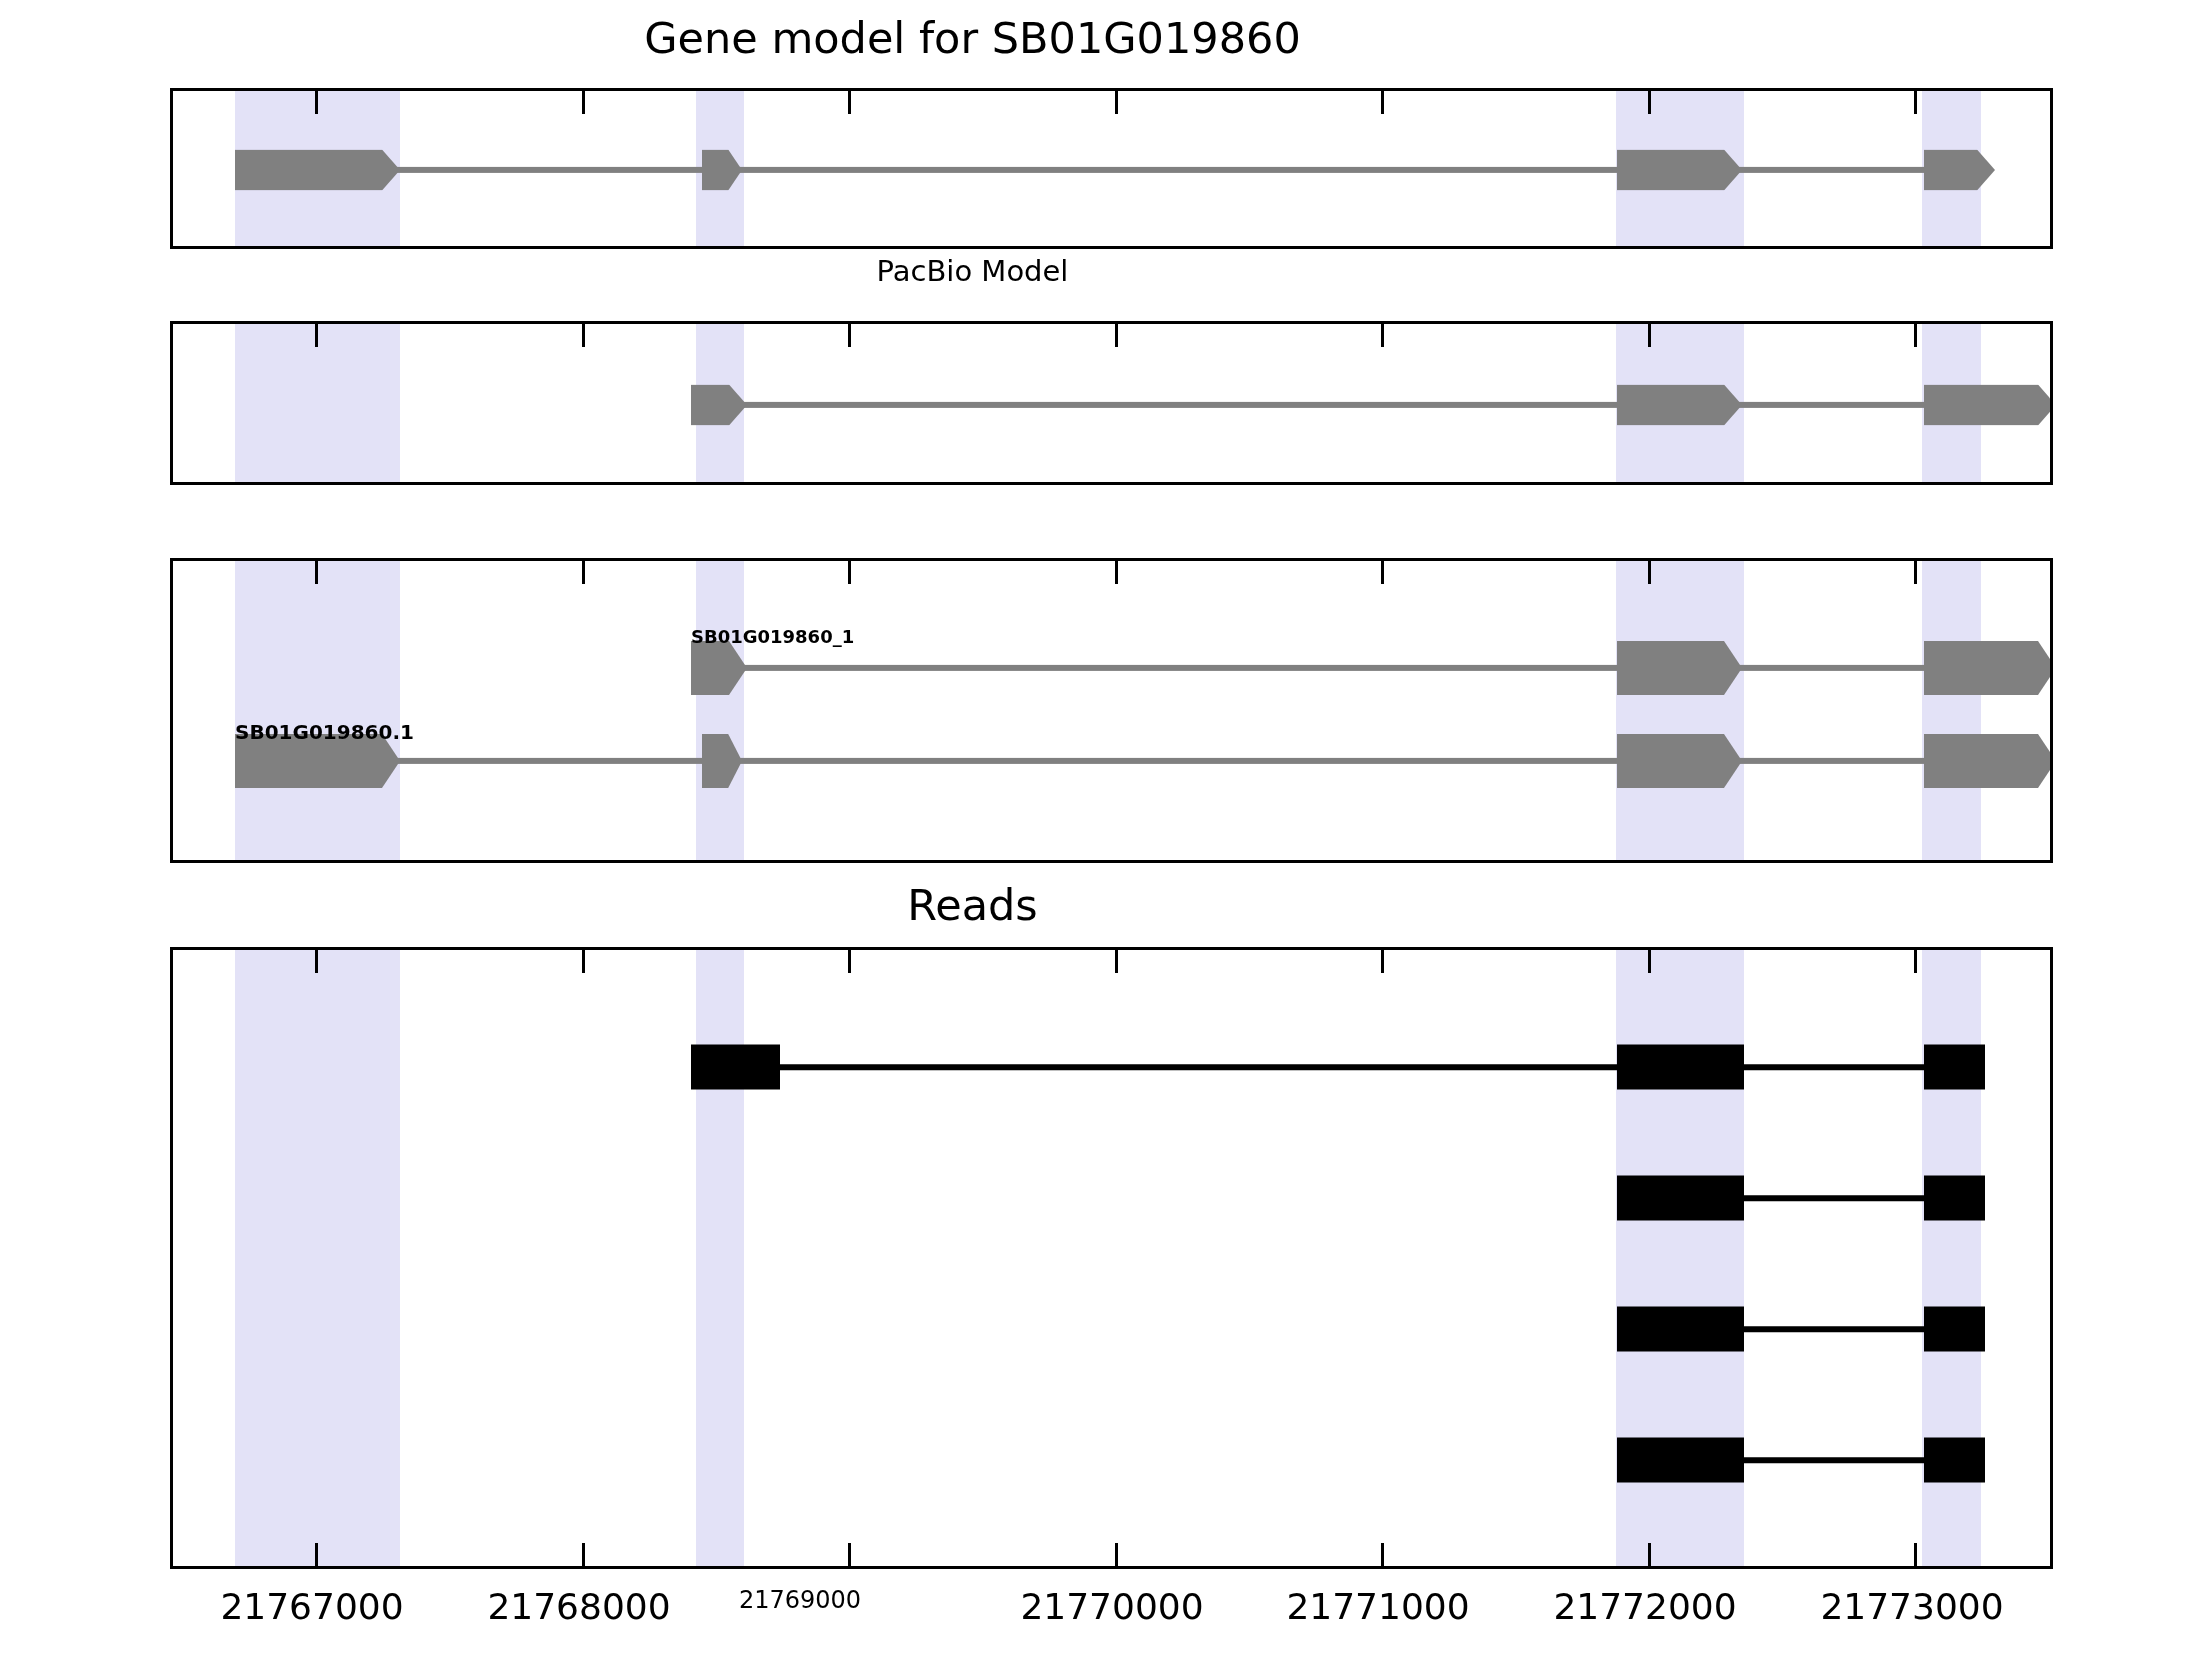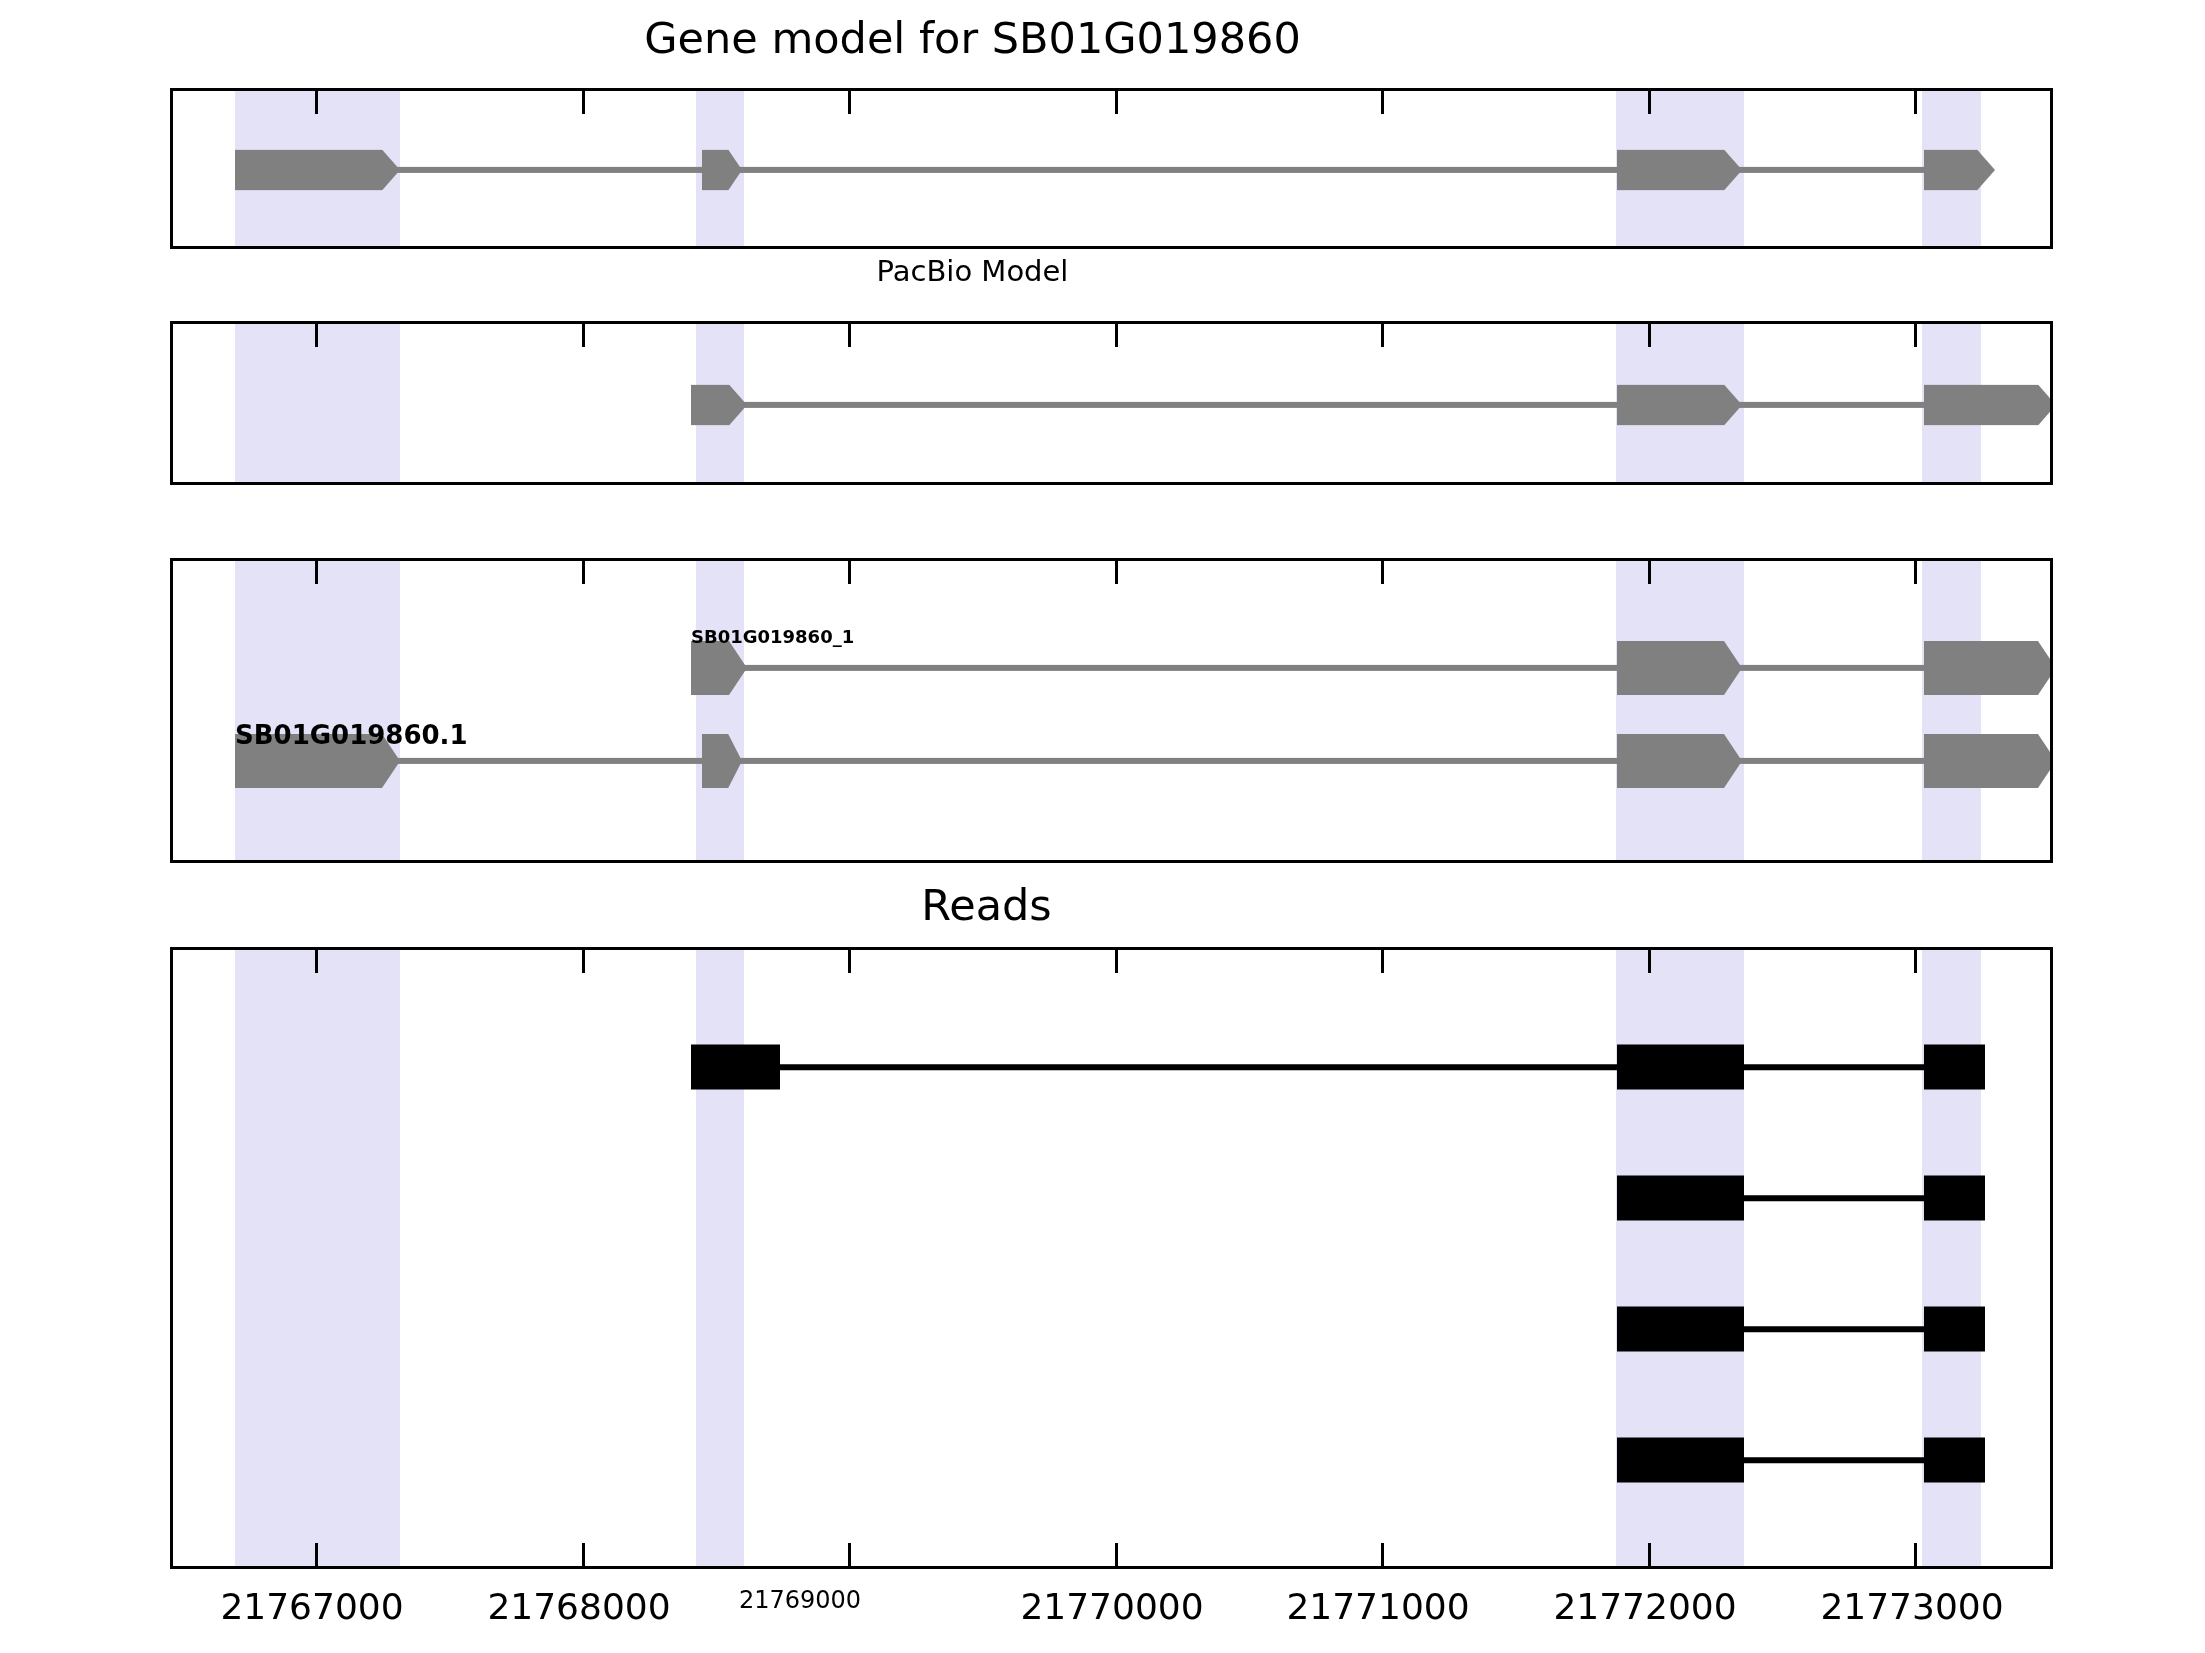--- a/index.html
+++ b/index.html
@@ -101,23 +101,23 @@
       <div class="intron" style="left: 518px; top: 107px; width: 1349px;"></div>
       <div class="exon arrow" style="left: 518px; top: 107px; width: 56px; height: 54px;"></div>
       <div class="exon arrow" style="left: 1444px; top: 107px; width: 125px; height: 54px;"></div>
       <div class="exon arrow" style="left: 1751px; top: 107px; width: 132px; height: 54px;"></div>
       <div class="iso-label" style="left: 518px; top: 65px; font-size: 18px;">SB01G019860_1</div>
       <div class="intron" style="left: 62px; top: 200px; width: 1805px;"></div>
       <div class="exon arrow" style="left: 62px; top: 200px; width: 165px; height: 54px;"></div>
       <div class="exon arrow-sm" style="left: 529px; top: 200px; width: 40px; height: 54px;"></div>
       <div class="exon arrow" style="left: 1444px; top: 200px; width: 125px; height: 54px;"></div>
       <div class="exon arrow" style="left: 1751px; top: 200px; width: 132px; height: 54px;"></div>
-      <div class="iso-label" style="left: 62px; top: 159px; font-size: 26px;">SB01G019860.1</div>
+      <div class="iso-label" style="left: 62px; top: 159px; font-size: 20px;">SB01G019860.1</div>
     </div>
-    <div class="panel-title" style="top: 881px; font-size: 43px; line-height: 1.12; padding-left: 14px;">Reads</div>
+    <div class="panel-title" style="top: 881px; font-size: 43px; line-height: 1.12;">Reads</div>
     <div class="axes" style="left: 170px; top: 947px; width: 1883px; height: 622px;">
       <div class="hl-band" style="left: 62px; width: 165px; background: rgb(227, 226, 247);"></div>
       <div class="hl-band" style="left: 523px; width: 48px; background: rgb(227, 226, 247);"></div>
       <div class="hl-band" style="left: 1443px; width: 128px; background: rgb(227, 226, 247);"></div>
       <div class="hl-band" style="left: 1749px; width: 59px; background: rgb(227, 226, 247);"></div>
       <div class="tick-mark" style="left: 142px;"></div>
       <div class="tick-mark bottom" style="left: 142px;"></div>
       <div class="tick-mark" style="left: 409px;"></div>
       <div class="tick-mark bottom" style="left: 409px;"></div>
       <div class="tick-mark" style="left: 675px;"></div>

